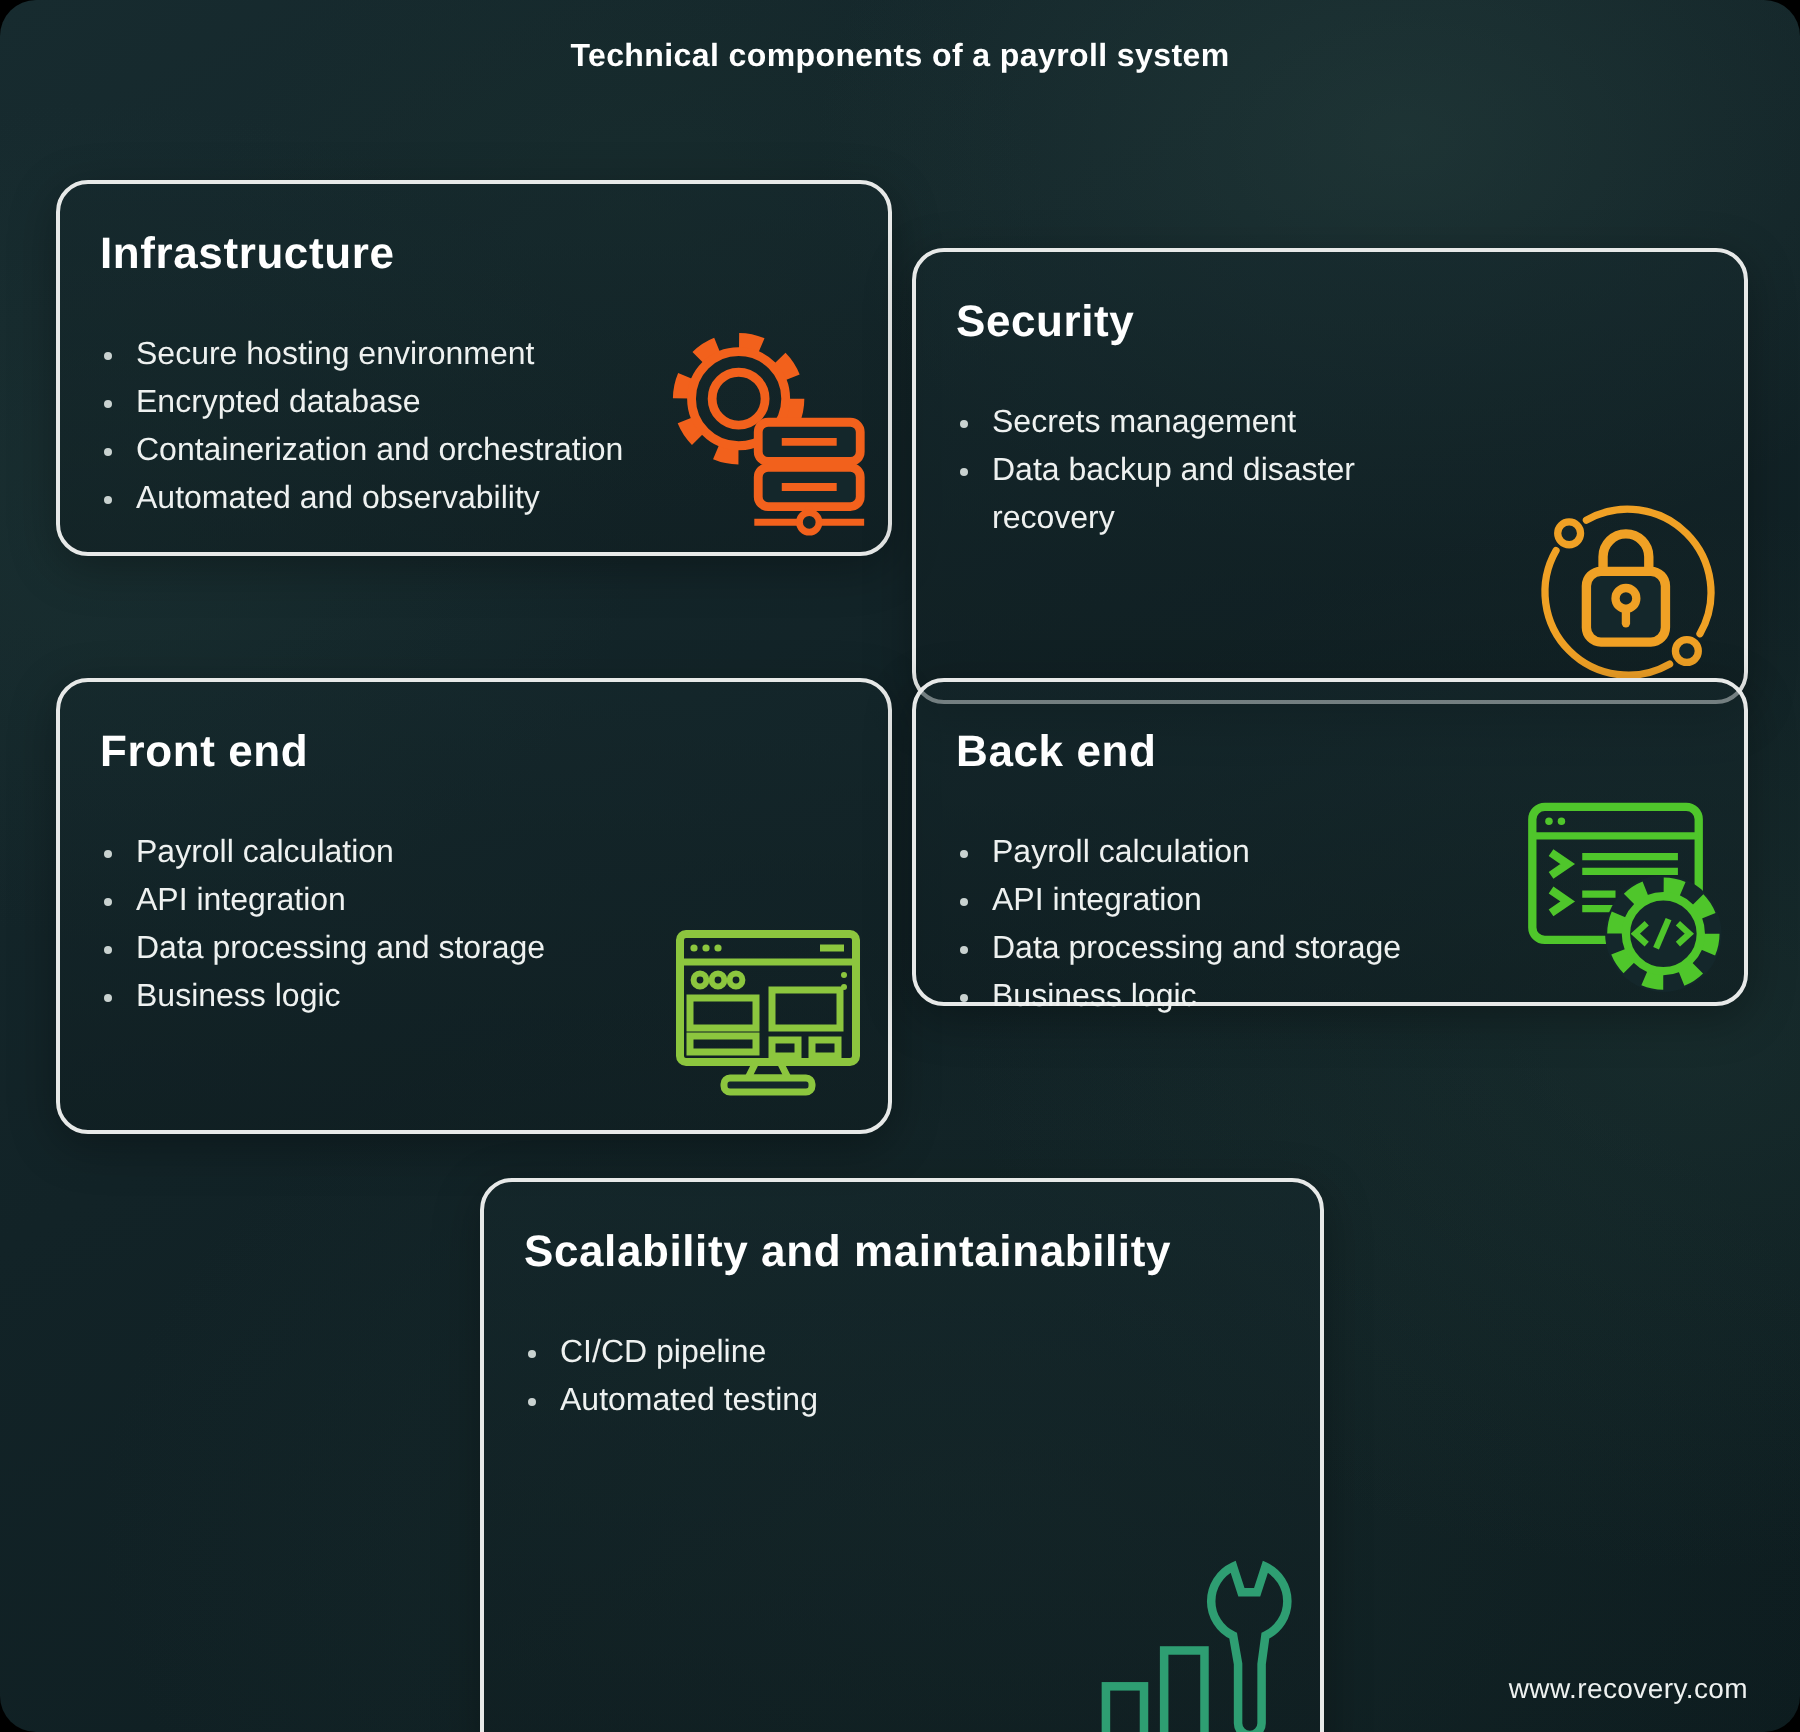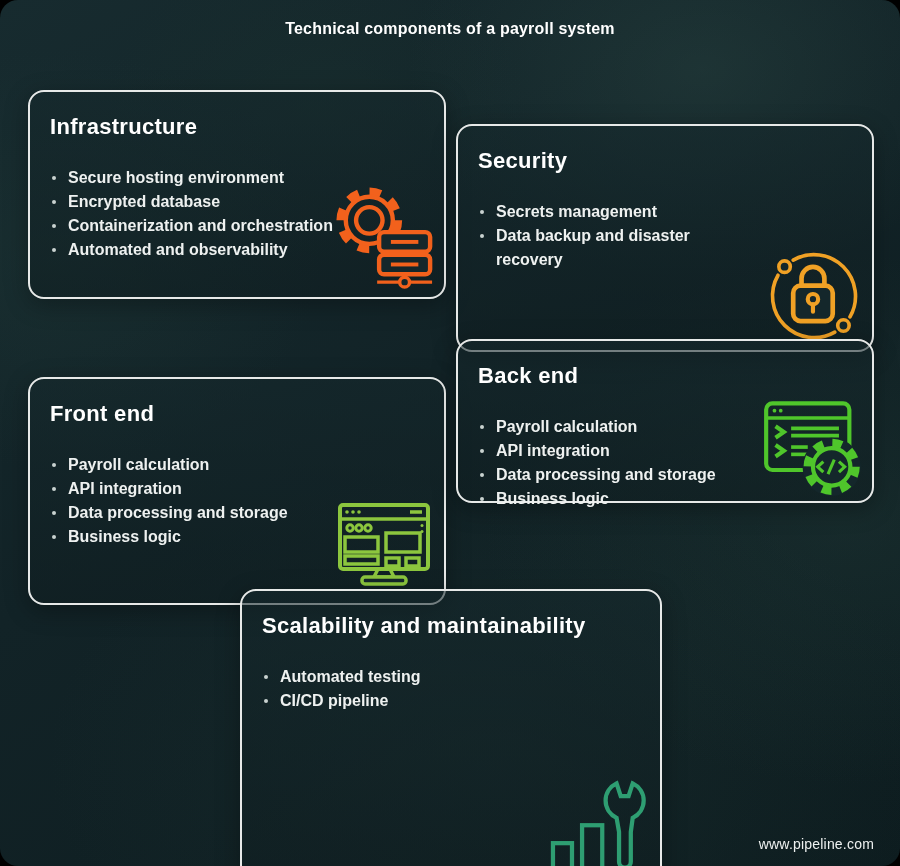--- a/index.html
+++ b/index.html
@@ -22,30 +22,30 @@
     position:absolute;box-sizing:border-box;
     border:2px solid #e7e9e8;border-radius:16px;
     background:linear-gradient(rgba(21,40,44,0.55),rgba(15,29,32,0.55));
     box-shadow:0 6px 24px rgba(0,0,0,0.30);
     padding:16px 20px;color:#f1f4f3;
   }
   .card h2{margin:6px 0 0 0;font-size:22px;font-weight:700;letter-spacing:.3px;color:#ffffff;}
   .bullets{list-style:none;margin:26px 0 0 0;padding:0;}
   .bullets li{
     position:relative;padding-left:18px;margin:0;
-    font-size:16px;line-height:24px;color:#eef1f0;white-space:pre-line;font-weight:bold;
+    font-size:16px;line-height:24px;color:#eef1f0;white-space:pre-line;
   }
   .bullets li::before{
     content:"";position:absolute;left:2px;top:10px;width:4px;height:4px;
     border-radius:50%;background:#c9d2d0;
   }
   .card-icon{position:absolute;}
-  .card-infrastructure{left:28px;top:90px;width:418px;height:209px;}
+  .card-infrastructure{left:28px;top:90px;width:418px;height:188px;}
   .card-security      {left:456px;top:90px;width:418px;height:228px;margin-top:34px;}
-  .card-frontend      {left:28px;top:339px;width:418px;height:228px;margin-top:38px;}
+  .card-frontend      {left:28px;top:339px;width:418px;height:228px;}
   .card-backend       {left:456px;top:339px;width:418px;height:164px;}
   .card-scalability   {left:240px;top:589px;width:422px;height:296px;}
   .icon-infra   {right:8px;  bottom:8px;  width:102px;height:102px;}
   .icon-security{right:6px;  bottom:4px;  width:104px;height:104px;}
   .icon-front   {right:10px; bottom:6px;  width:100px;height:100px;}
   .icon-back    {right:6px;  bottom:4px;  width:104px;height:104px;}
   .icon-scal    {right:4px;  bottom:4px;  width:112px;height:112px;}
   .footer-url{
     position:absolute;right:26px;bottom:14px;
     color:#eef1f0;font-size:14px;letter-spacing:.2px;
@@ -153,29 +153,29 @@
       <circle cx="67" cy="71" r="18" stroke-width="4" fill="#14272b"></circle>
       <path d="M59 66 L53.5 71 L59 76" stroke-width="3"></path>
       <path d="M63.5 78 L69.5 64" stroke-width="3"></path>
       <path d="M74 66 L79.5 71 L74 76" stroke-width="3"></path>
     </svg>
   </section>
 
   <section class="card card-scalability">
     <h2>Scalability and maintainability</h2>
     <ul class="bullets">
+      <li>CI/CD pipeline</li>
       <li>Automated testing</li>
-      <li>CI/CD pipeline</li>
     </ul>
     <svg class="card-icon icon-scal" viewBox="0 0 100 100" fill="none" stroke="#2e9e72">
       <rect x="8" y="68" width="17" height="26" stroke-width="3.8"></rect>
       <rect x="34" y="52" width="18" height="42" stroke-width="3.8"></rect>
       <path d="M64.8 14.6 L68.5 26 L75.5 26 L79.2 14.6
                A17 17 0 0 1 79.2 45.4
                L77.5 58 L77.5 84.5
                A5.25 5.25 0 0 1 67 84.5
                L67 58 L64.8 45.4
                A17 17 0 0 1 64.8 14.6 Z" stroke-width="3.8"></path>
     </svg>
   </section>
 
-  <div class="footer-url">www.pipeline.com</div>
+  <div class="footer-url">www.recovery.com</div>
 </div>
 
 </body></html>

